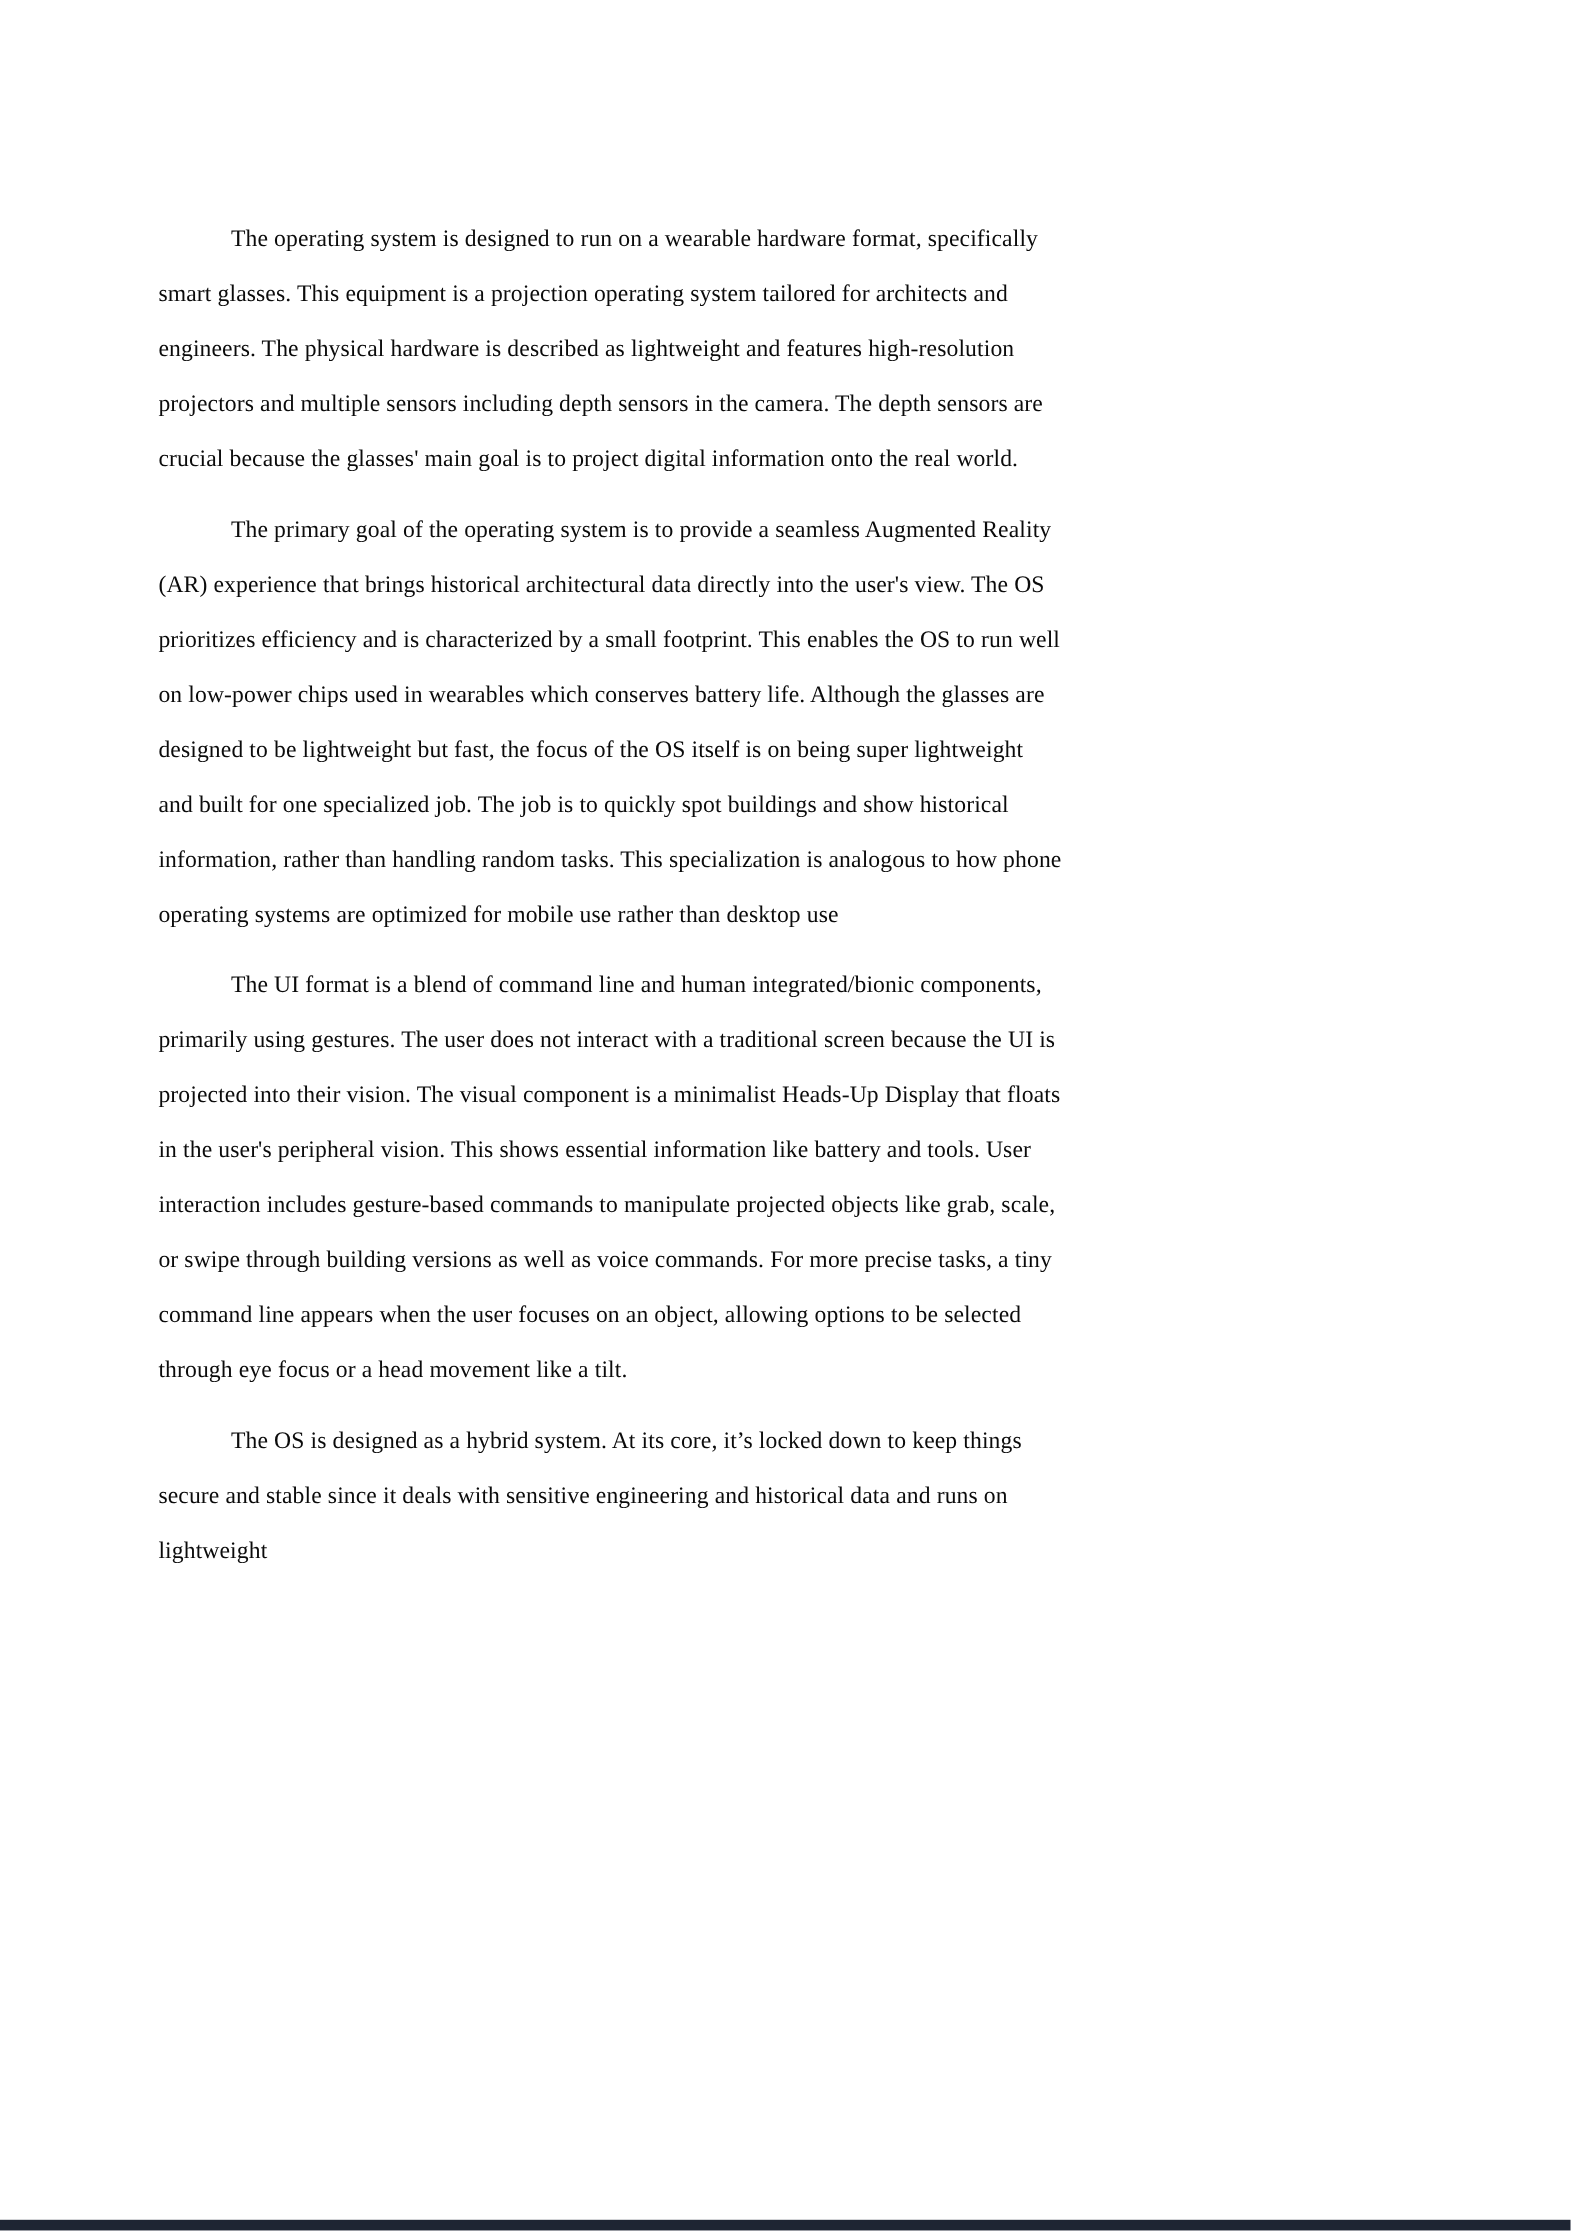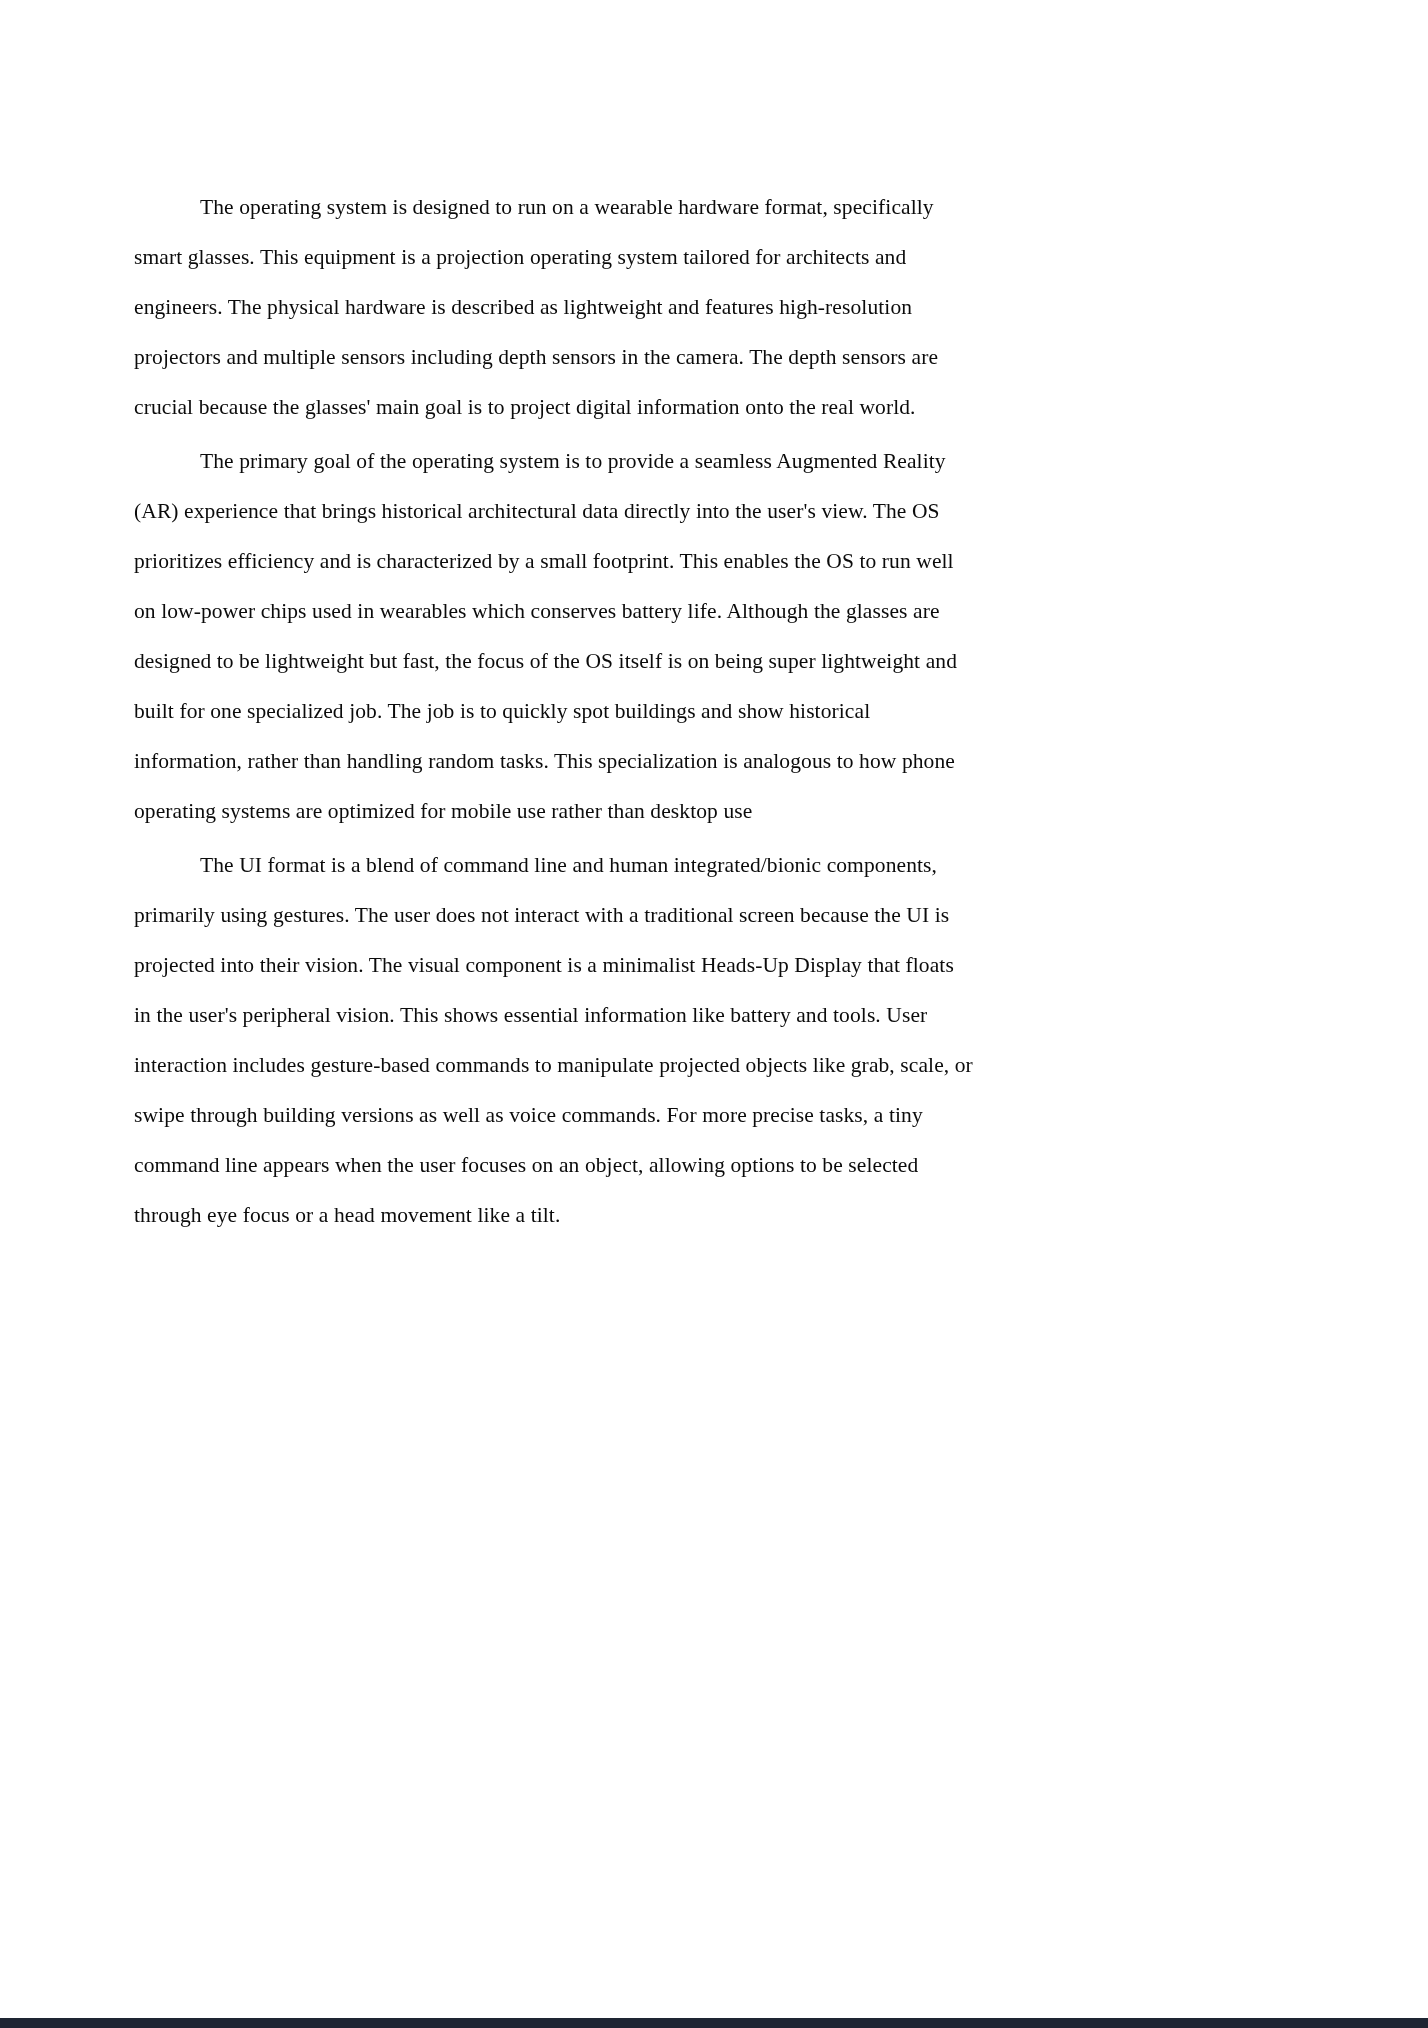--- a/index.html
+++ b/index.html
@@ -15,21 +15,21 @@
     overflow: hidden;
     font-family: "Liberation Serif", "DejaVu Serif", serif;
   }
   .content {
     position: absolute;
     left: 130px;
     top: 178px;
     width: 850px;
   }
   .content p {
-    margin: 4px;
+    margin: 14px;
     padding: 0;
     font-size: 21.5px;
     line-height: 50px;
     color: #0b0b0b;
     text-indent: 66px;
     text-align: left;
     letter-spacing: 0.1px;
   }
   .bottom-bar {
     position: absolute;
@@ -41,15 +41,16 @@
   }
 </style>
 </head>
 <body>
 
 <div class="page">
   <div class="content">
     <p>The operating system is designed to run on a wearable hardware format, specifically smart glasses. This equipment is a projection operating system tailored for architects and engineers. The physical hardware is described as lightweight and features high-resolution projectors and multiple sensors including depth sensors in the camera. The depth sensors are crucial because the glasses' main goal is to project digital information onto the real world.</p>
     <p>The primary goal of the operating system is to provide a seamless Augmented Reality (AR) experience that brings historical architectural data directly into the user's view. The OS prioritizes efficiency and is characterized by a small footprint. This enables the OS to run well on low-power chips used in wearables which conserves battery life. Although the glasses are designed to be lightweight but fast, the focus of the OS itself is on being super lightweight and built for one specialized job. The job is to quickly spot buildings and show historical information, rather than handling random tasks. This specialization is analogous to how phone operating systems are optimized for mobile use rather than desktop use</p>
     <p>The UI format is a blend of command line and human integrated/bionic components, primarily using gestures. The user does not interact with a traditional screen because the UI is projected into their vision. The visual component is a minimalist Heads-Up Display that floats in the user's peripheral vision. This shows essential information like battery and tools. User interaction includes gesture-based commands to manipulate projected objects like grab, scale, or swipe through building versions as well as voice commands. For more precise tasks, a tiny command line appears when the user focuses on an object, allowing options to be selected through eye focus or a head movement like a tilt.</p>
+    <p>The OS is designed as a hybrid system. At its core, it’s locked down to keep things secure and stable since it deals with sensitive engineering and historical data and runs on lightweight</p>
   </div>
   <div class="bottom-bar" style="background: rgb(30, 37, 51);"></div>
 </div>
 
 </body></html>

